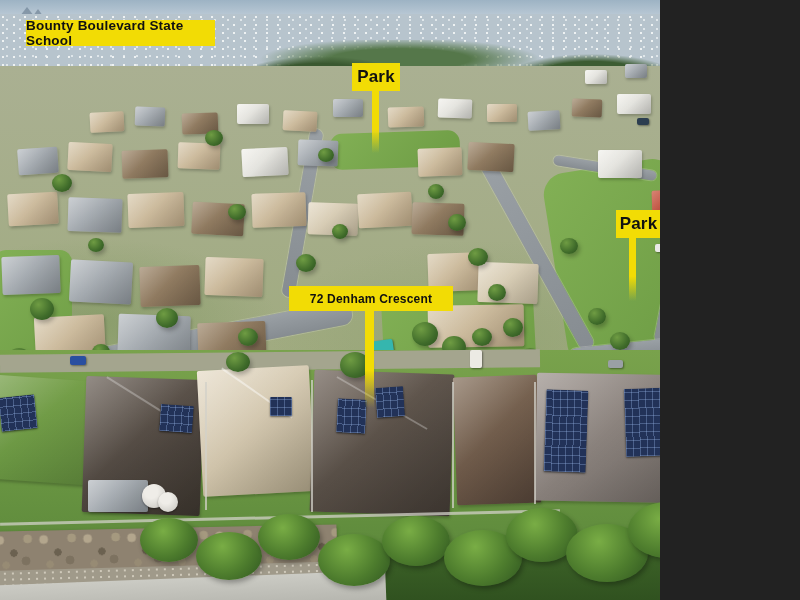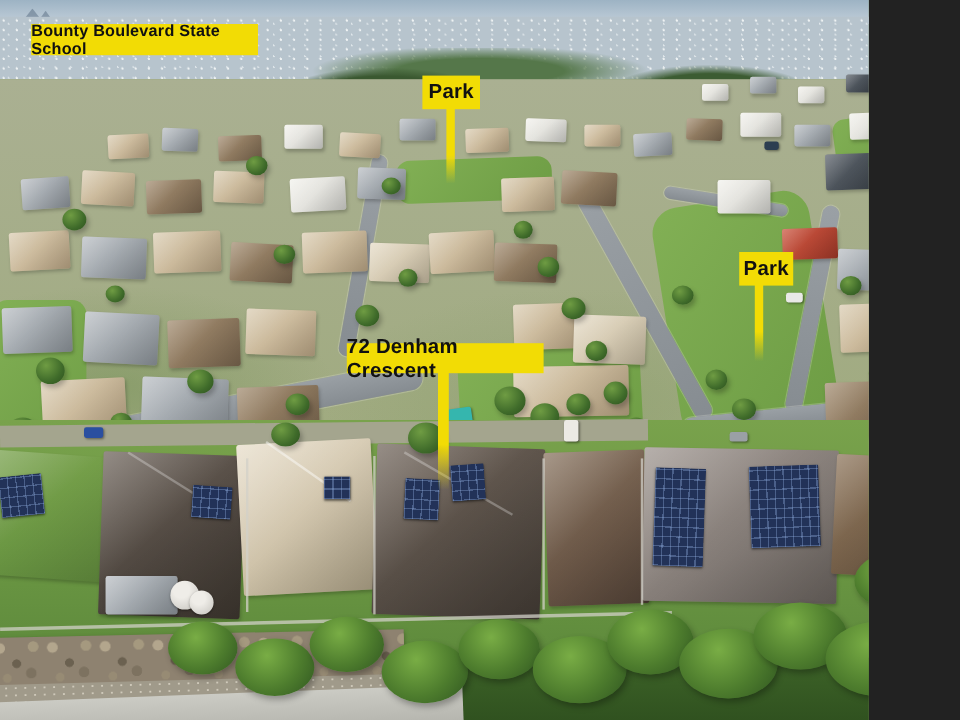--- a/index.html
+++ b/index.html
@@ -1,17 +1,17 @@
 <!DOCTYPE html>
 <html><head>
 <meta charset="utf-8">
 <style>
   html,body{margin:0;padding:0;background:#222;}
   .stage{
-    position:relative;width:724px;height:600px;overflow:hidden;
+    position:relative;width:660px;height:600px;overflow:hidden;
     font-family:"Liberation Sans",sans-serif;
     background:#87a05f;
   }
   .band{position:absolute;left:0;width:800px;}
   
   .sky{top:0;height:20px;background:linear-gradient(#9db3c4,#c2cfda);}
   .haze{
     top:14px;height:52px;
     background-color:#b7c4cd;
     background-image:
@@ -287,15 +287,15 @@
   <div class="tree" style="left:340px;top:352px;width:30px;height:26px;"></div>
   <div class="tree" style="left:226px;top:352px;width:24px;height:20px;"></div>
 
   <div class="stem" style="left:372px;top:90px;width:7px;height:63px;"></div>
   <div class="stem" style="left:629px;top:236px;width:7px;height:65px;"></div>
   <div class="stem" style="left:365px;top:309px;width:9px;height:99px;"></div>
 
   <div class="anno" style="left:26px;top:20px;width:189px;height:26px;font-size:13.5px;">Bounty Boulevard State School</div>
   <div class="anno" style="left:352px;top:63px;width:48px;height:28px;font-size:17px;">Park</div>
   <div class="anno" style="left:616px;top:210px;width:45px;height:28px;font-size:17px;">Park</div>
-  <div class="anno" style="left:289px;top:286px;width:164px;height:25px;font-size:17px;">72 Denham Crescent</div>
+  <div class="anno" style="left:289px;top:286px;width:164px;height:25px;font-size:12px;">72 Denham Crescent</div>
 
 </div>
 
 </body></html>

